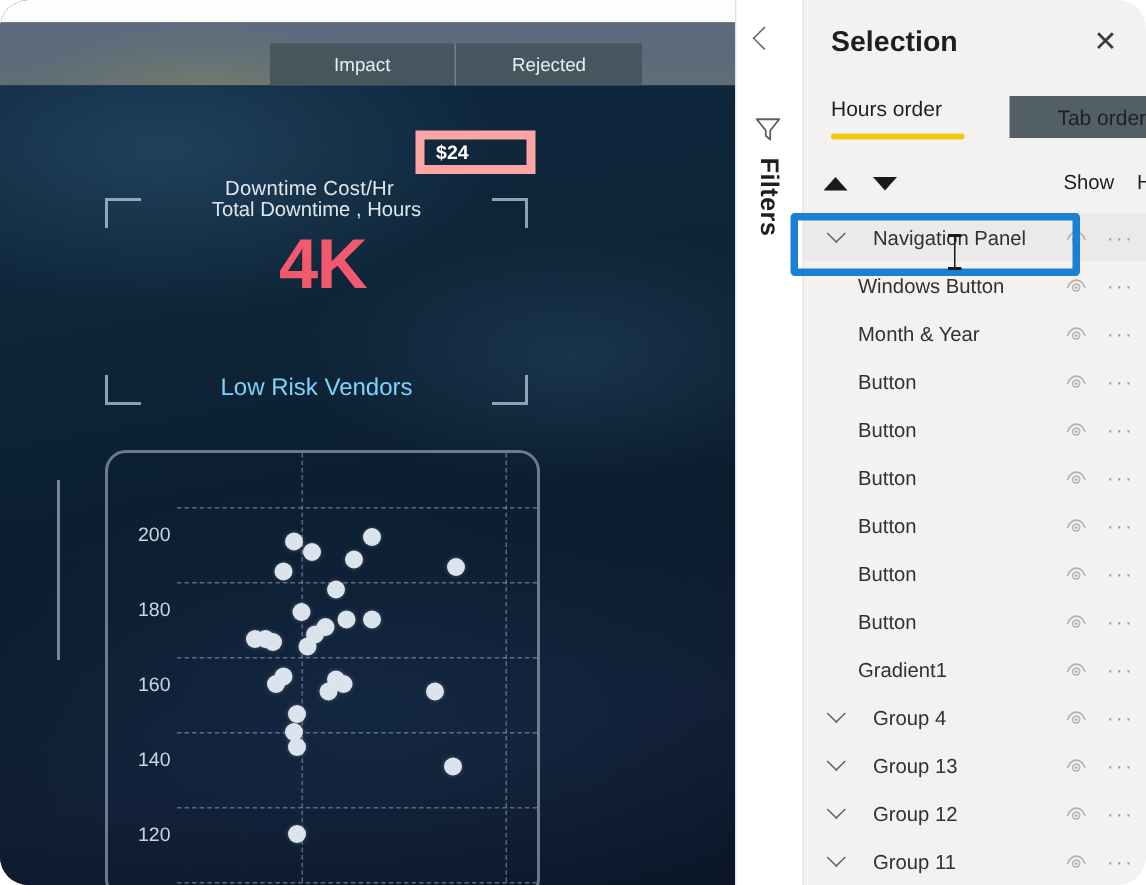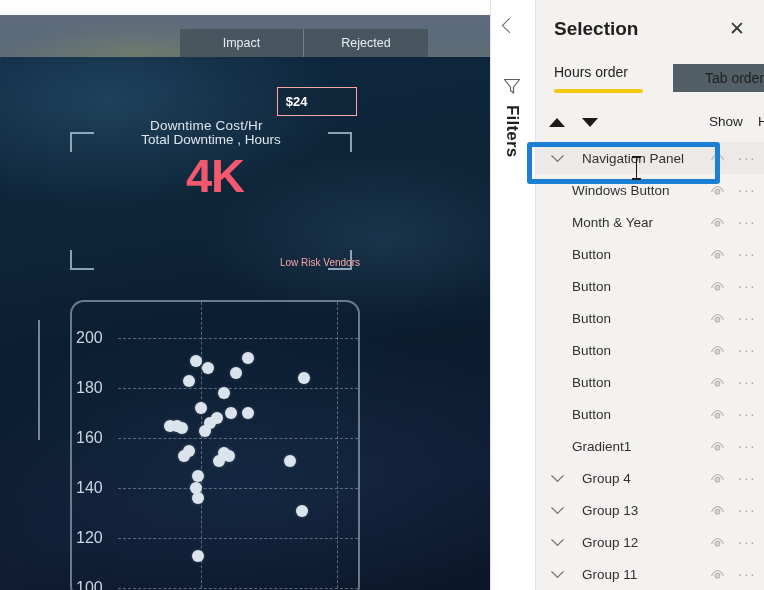--- a/index.html
+++ b/index.html
@@ -2,21 +2,21 @@
 <html><head>
 <meta charset="utf-8">
 <style>
   * { box-sizing: border-box; margin: 0; padding: 0; }
   html, body {
     width: 764px; height: 590px;
     overflow: hidden;
     background: #ffffff;
     font-family: "Liberation Sans", sans-serif;
   }
-  #app { position: relative; width: 764px; height: 590px; overflow: hidden; }
+  #app { position: relative; width: 764px; height: 590px; overflow: hidden; border-radius: 19px; }
 
   
   #canvas {
     position: absolute; left: 0; top: 0;
     width: 490px; height: 590px;
     overflow: hidden;
     background: #0b1c30;
   }
   
   .top-white {
@@ -63,64 +63,65 @@
   .tab:last-child { border-right: none; }
 
   
   .cost-row {
     position: absolute; left: 150px; top: 70px;
     display: flex; align-items: center; gap: 14px; z-index: 4;
   }
   .cost-label { color: #dfe7ee; font-size: 13.5px; letter-spacing: .2px; margin-top: 48px; }
   .cost-box {
     width: 80px; height: 29px;
-    border: 1px solid #fca5a5;
+    border: 6px solid #fca5a5;
     background: rgba(18,38,58,0.65);
     display: flex; align-items: center;
     padding-left: 8px;
     color: #ffffff; font-size: 13px; font-weight: 600;
   }
 
   
   .kpi {
     position: absolute; left: 62px; top: 126px;
     width: 298px; height: 150px; z-index: 4;
   }
   .kpi .brk { position: absolute; width: 24px; height: 20px; }
   .kpi .brk.tl { left: 8px;  top: 6px;   border-left: 2px solid rgba(190,210,225,.72); border-top: 2px solid rgba(190,210,225,.72); }
   .kpi .brk.tr { right: 8px; top: 6px;   border-right:2px solid rgba(190,210,225,.72); border-top: 2px solid rgba(190,210,225,.72); }
   .kpi .brk.bl { left: 8px;  bottom: 6px;border-left: 2px solid rgba(190,210,225,.72); border-bottom:2px solid rgba(190,210,225,.72); }
   .kpi .brk.br { right: 8px; bottom: 6px;border-right:2px solid rgba(190,210,225,.72); border-bottom:2px solid rgba(190,210,225,.72); }
   .kpi-top  { position: absolute; left: 0; top: 6px;  width: 100%; text-align: center; color: #dde6ee; font-size: 13.5px; }
   .kpi-val  { position: absolute; left: 4px; top: 26px; width: 100%; text-align: center;
               color: #f2596e; font-size: 47px; font-weight: 700; line-height: 1; letter-spacing: -1px; }
-  .kpi-bot  { position: absolute; left: 0; bottom: 8px; width: 100%; text-align: right; color: #fca5a5; font-size: 10px; }
+  .kpi-bot  { position: absolute; left: 0; bottom: 8px; width: 100%; text-align: center; color: #7dd3fc; font-size: 16px; }
 
   
   .scatter-card {
     position: absolute; left: 70px; top: 300px;
     width: 290px; height: 300px;
     border: 2px solid rgba(172,190,204,.58);
     border-radius: 14px;
     z-index: 4; overflow: hidden;
   }
   .plot { position: absolute; inset: 0; }
   .gridline-h, .gridline-v { position: absolute; }
   .gridline-h {
     left: 46px; right: 0; height: 0;
     border-top: 1px dashed rgba(205,218,230,.40);
   }
   .gridline-v {
     top: 0; bottom: 0; width: 0;
     border-left: 1px dashed rgba(205,218,230,.40);
   }
   .ytick {
-    position: absolute; left: 4px;
-    color: #c9d6e2; font-size: 16px;
+    position: absolute; left: 20px;
+    color: #c9d6e2; font-size: 13px;
     transform: translateY(-50%);
+    margin-top: 18px;
   }
   .dot {
     position: absolute; width: 12px; height: 12px; border-radius: 50%;
     background: #dbe3ec; transform: translate(-50%, -50%);
     box-shadow: 0 0 3px rgba(255,255,255,.25);
   }
   .yaxis-rule {
     position: absolute; left: 38px; top: 320px;
     width: 2px; height: 120px;
     background: rgba(205,218,230,.55); z-index: 5;

